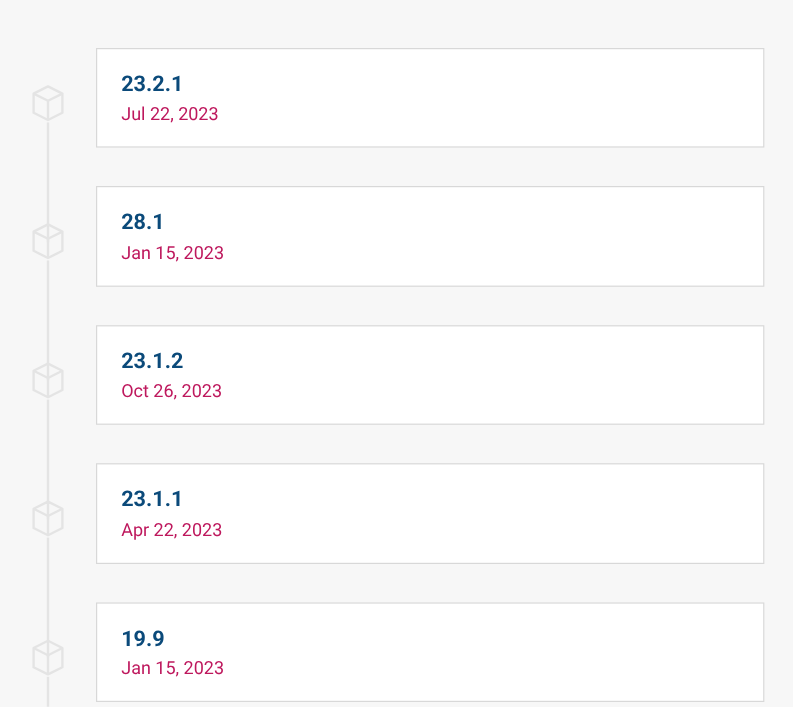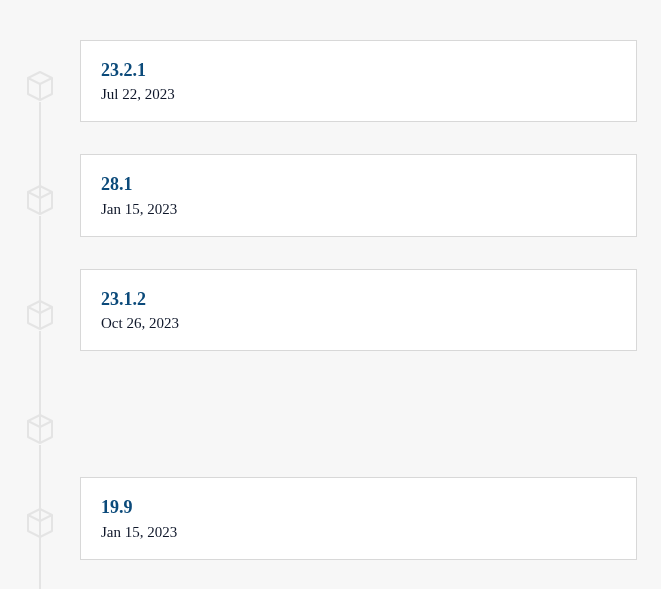--- a/index.html
+++ b/index.html
@@ -12,21 +12,20 @@
   }
   .release-list {
     position: relative;
     padding-top: 40px;
   }
   .release-row {
     position: relative;
     display: flex;
     align-items: flex-start;
     margin-bottom: 32px;
-    font-family: Liberation Serif, serif;
   }
   .timeline-col {
     position: relative;
     width: 80px;
     flex-shrink: 0;
     display: flex;
     justify-content: center;
   }
   .cube-icon {
     width: 28px;
@@ -58,21 +57,21 @@
     margin-right: 24px;
     cursor: pointer;
   }
   .release-version {
     color: #0b4a7a;
     font-weight: 700;
     font-size: 18px;
     line-height: 1.3;
   }
   .release-date {
-    color: #0f172a;
+    color: #be185d;
     font-size: 15px;
     margin-top: 4px;
     font-weight: 400;
   }
 </style>
 </head>
 <body>
 
 <div class="release-list">
 
@@ -139,20 +138,24 @@
         <svg viewBox="0 0 28 32">
             <g fill="none" stroke="#e4e4e4" stroke-width="2" stroke-linejoin="round">
               <path d="M14 2 L26 8 L26 24 L14 30 L2 24 L2 8 Z"></path>
               <path d="M2 8 L14 14 L26 8"></path>
               <path d="M14 14 L14 30"></path>
             </g>
           </svg>
       </span>
       <div class="connector"></div>
     </div>
+    <div class="release-card">
+      <div class="release-version">23.1.1</div>
+      <div class="release-date">Apr 22, 2023</div>
+    </div>
   </div>
 
   <div class="release-row">
     <div class="timeline-col">
       <span class="cube-icon">
         <svg viewBox="0 0 28 32">
             <g fill="none" stroke="#e4e4e4" stroke-width="2" stroke-linejoin="round">
               <path d="M14 2 L26 8 L26 24 L14 30 L2 24 L2 8 Z"></path>
               <path d="M2 8 L14 14 L26 8"></path>
               <path d="M14 14 L14 30"></path>

